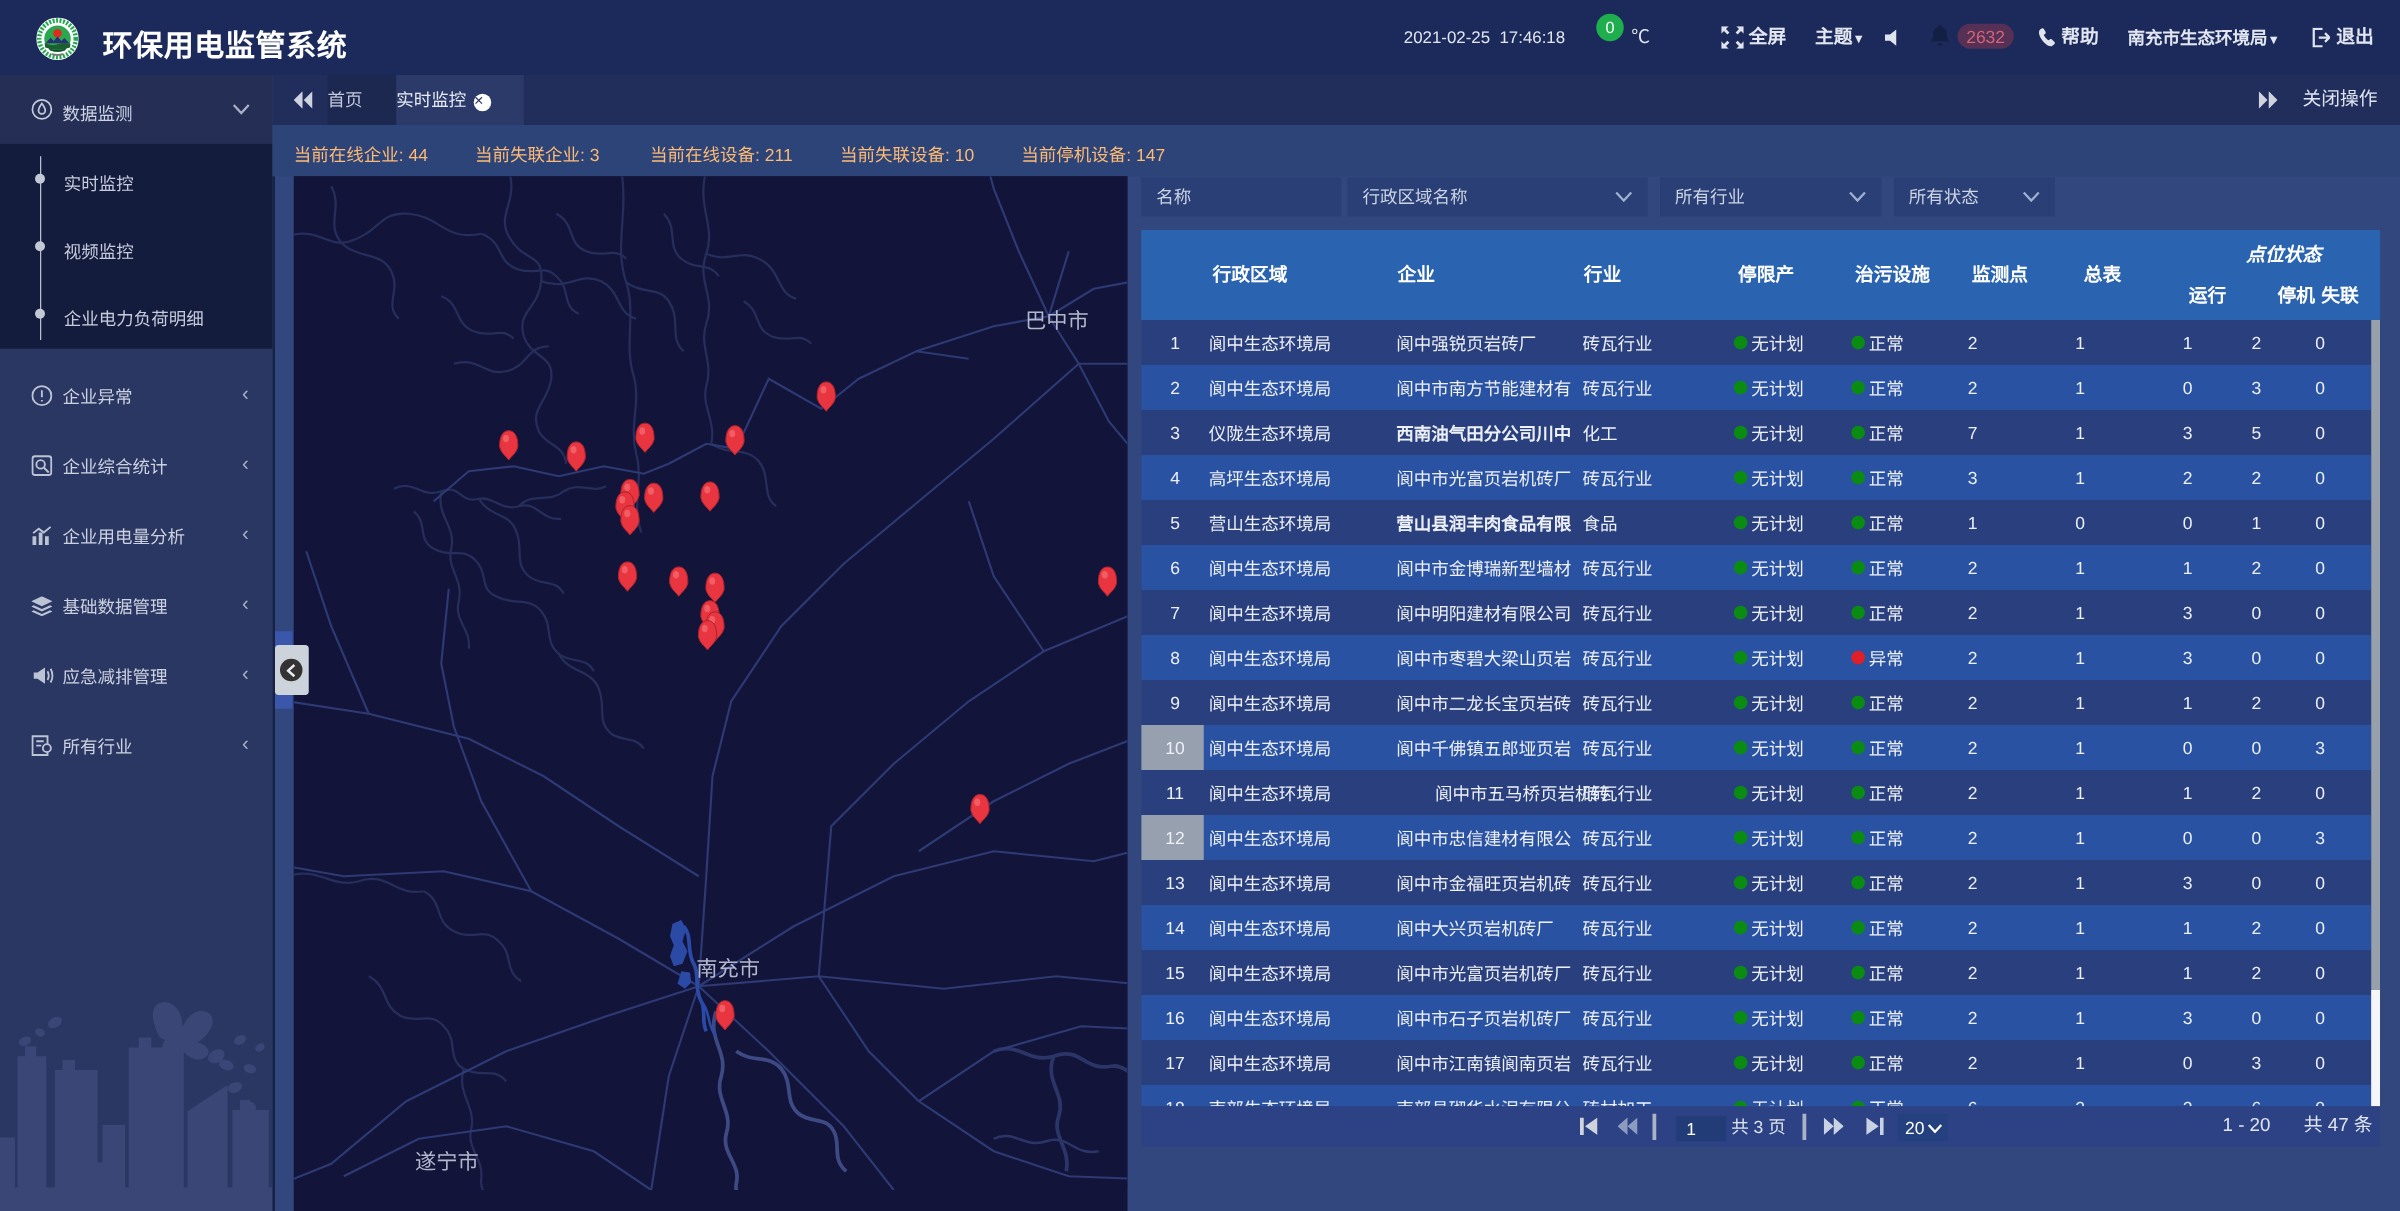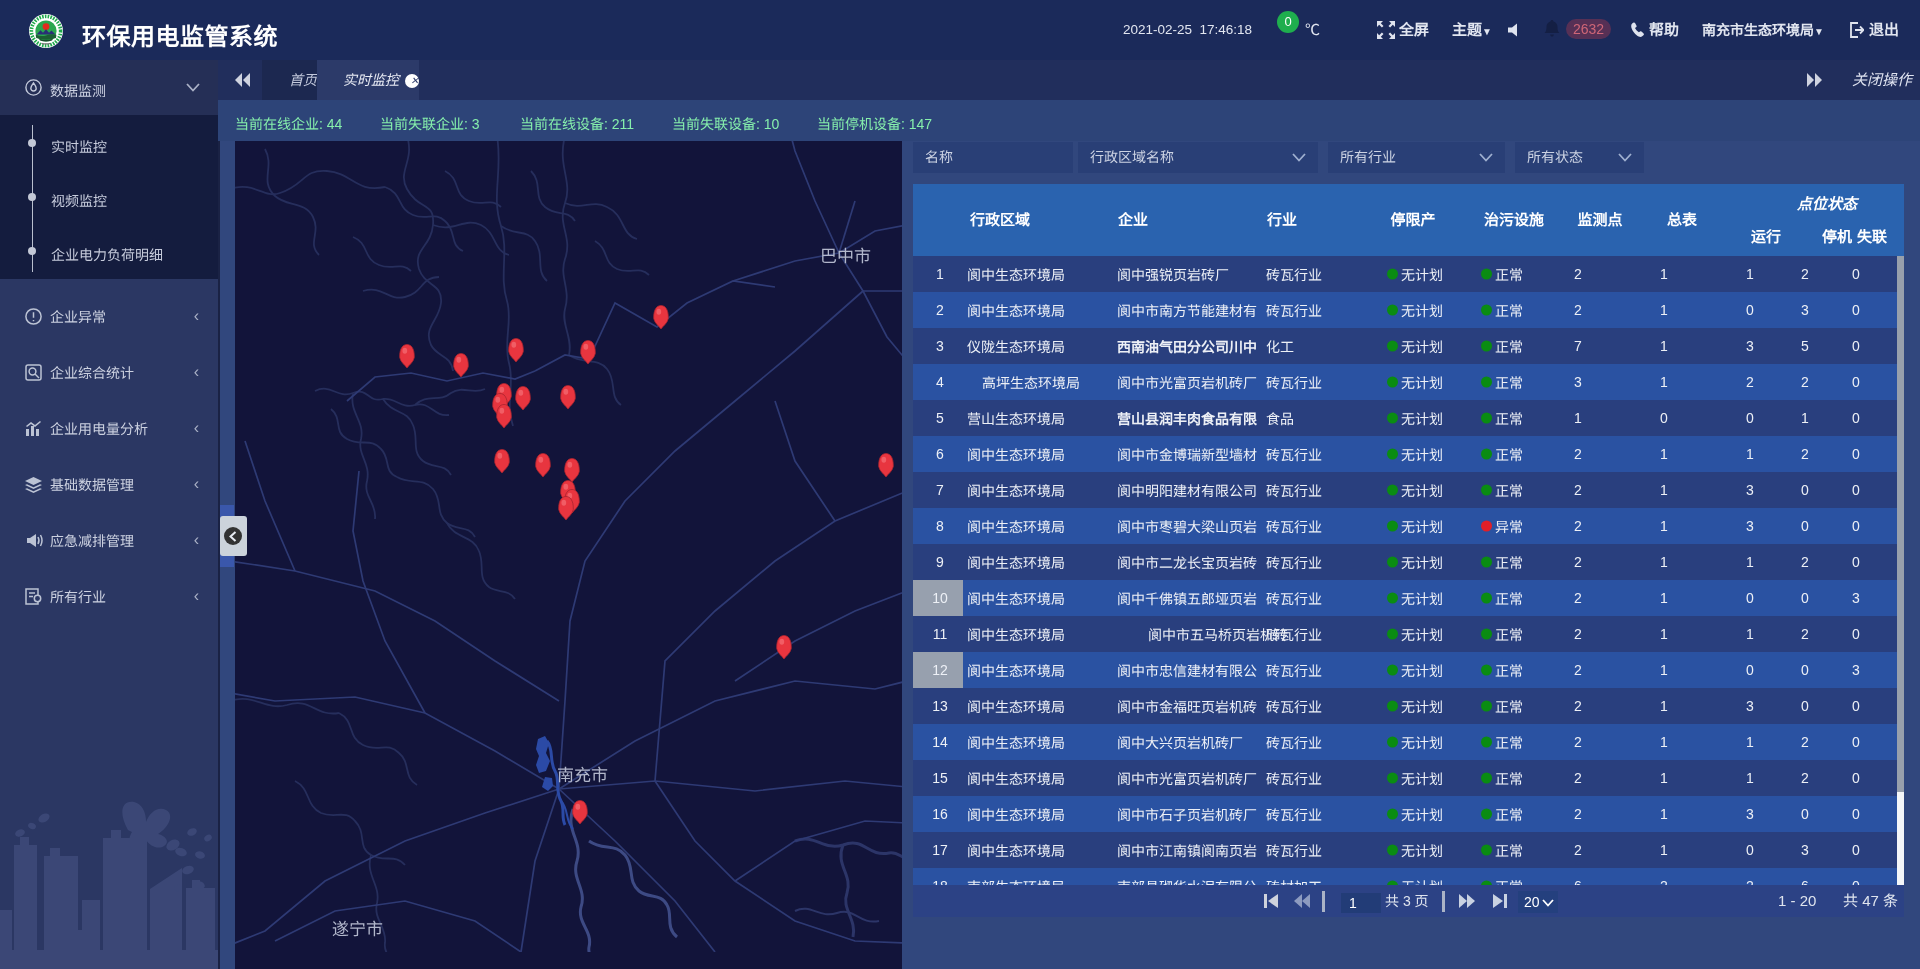--- a/index.html
+++ b/index.html
@@ -18,24 +18,24 @@
   #sidebar .grouphead { position:absolute; left:0; top:0; width:218px; height:55px; background:#252f56; }
   #submenu { position:absolute; left:0; top:55px; width:218px; height:164px; background:#141c3e; }
   .m-item { position:absolute; left:0; width:218px; height:56px; color:#ccd1e0; font-size:14px; }
   .m-item .txt { position:absolute; left:50px; top:50%; transform:translateY(-50%); }
   .m-item .chev { position:absolute; right:19px; top:50%; transform:translateY(-50%); color:#aab1c6; font-size:16px; }
   .sub-item { position:absolute; left:51px; color:#c6cbdb; font-size:14px; white-space:nowrap; }
   .dot { position:absolute; left:28px; width:8px; height:8px; border-radius:50%; background:#c3c8d6; }
 
   
   #tabbar { position:absolute; left:218px; top:60px; width:1702px; height:40px; background:#212e5c; }
-  .tab { position:absolute; top:0; height:40px; line-height:40px; font-size:14px; text-align:right;font-style:italic; }
+  .tab { position:absolute; top:0; height:40px; line-height:40px; font-size:14px; text-align:left; }
 
   
-  #stats { position:absolute; left:218px; top:100px; width:1702px; height:41px; background:#2d4478; color:#86efac; font-size:14px; }
+  #stats { position:absolute; left:218px; top:100px; width:1702px; height:41px; background:#2d4478; color:#fdba74; font-size:14px; }
   #stats span { position:absolute; top:13px; white-space:nowrap; }
 
   
   #map { position:absolute; left:235px; top:141px; width:667px; height:887px; background:#12143a; overflow:hidden; }
 
   
   .filter { position:absolute; top:142px; height:31px; background:#293f76; color:#ccd3e3; font-size:14px; line-height:31px; }
   .filter .ph { padding-left:12px; }
   .filter .fchev { position:absolute; right:12px; top:0; color:#9fb0d0; font-size:13px; }
 
@@ -485,21 +485,21 @@
       <span class="gdot" style="left:568px;"></span>
       <span class="cell" style="left:582px;">正常</span>
       <span class="cc" style="left:665px;">7</span>
       <span class="cc" style="left:751px;">1</span>
       <span class="cc" style="left:837px;">3</span>
       <span class="cc" style="left:892px;">5</span>
       <span class="cc" style="left:943px;">0</span>
     </div>
     <div class="row even">
       <span class="cc" style="left:27px;">4</span>
-      <span class="cell" style="left:54px;margin-left:15px;">高坪生态环境局</span>
+      <span class="cell" style="left:54px;">高坪生态环境局</span>
       <span class="cell" style="left:204px;">阆中市光富页岩机砖厂</span>
       <span class="cell" style="left:353px;">砖瓦行业</span>
       <span class="gdot" style="left:474px;"></span>
       <span class="cell" style="left:488px;">无计划</span>
       <span class="gdot" style="left:568px;"></span>
       <span class="cell" style="left:582px;">正常</span>
       <span class="cc" style="left:665px;">3</span>
       <span class="cc" style="left:751px;">1</span>
       <span class="cc" style="left:837px;">2</span>
       <span class="cc" style="left:892px;">2</span>

